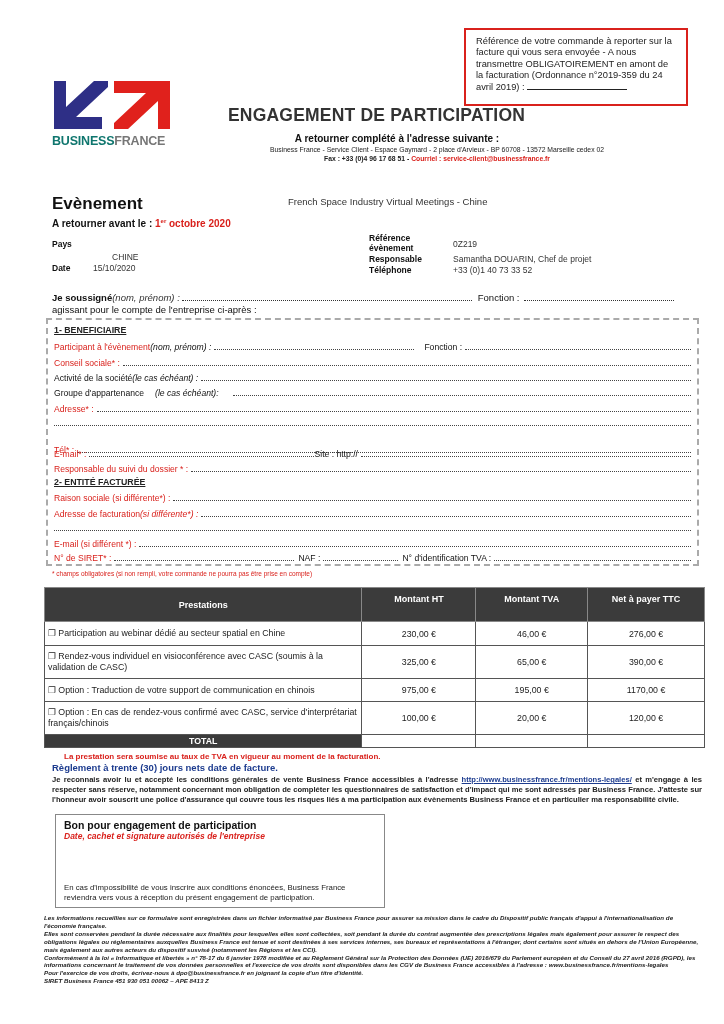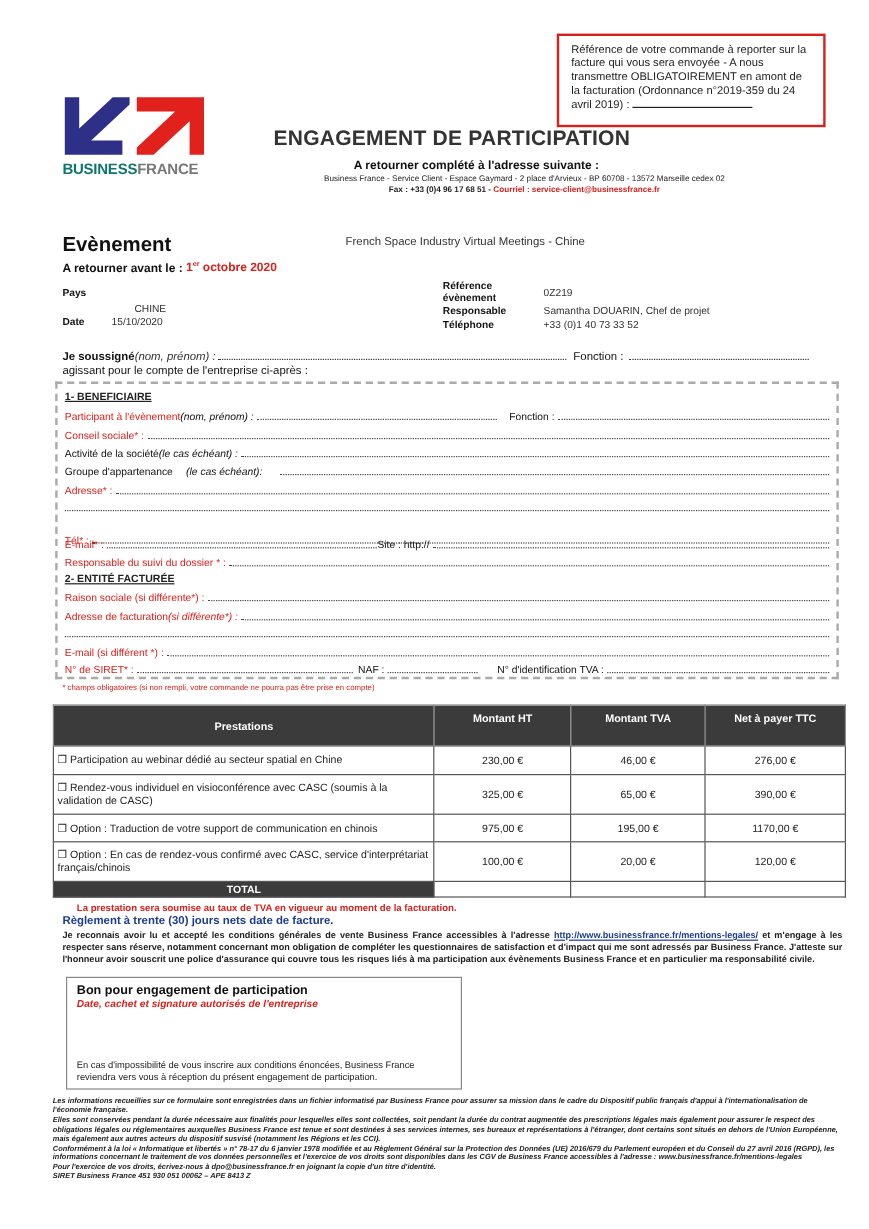--- a/index.html
+++ b/index.html
@@ -186,21 +186,21 @@
   </div>
   <div class="frow" style="top:219px;">
     <span class="red">E-mail (si différent *) :</span>
     <span class="fill"></span>
   </div>
   <div class="frow" style="top:233px;">
     <span class="red">N° de SIRET* :</span>
     <span class="fill" style="flex:0 0 180px;"></span>
     <span style="margin-left:4px;">NAF :</span>
     <span class="fill" style="flex:0 0 75px;"></span>
-    <span style="margin-left:16px;">N° d'identification TVA :</span>
+    <span style="margin-left:4px;">N° d'identification TVA :</span>
     <span class="fill"></span>
   </div>
 </div>
 
 <div class="abs mand">* champs obligatoires (si non rempli, votre commande ne pourra pas être prise en compte)</div>
 
 <table class="prest">
   <colgroup>
       <col style="width:318px">
       <col style="width:114px">

